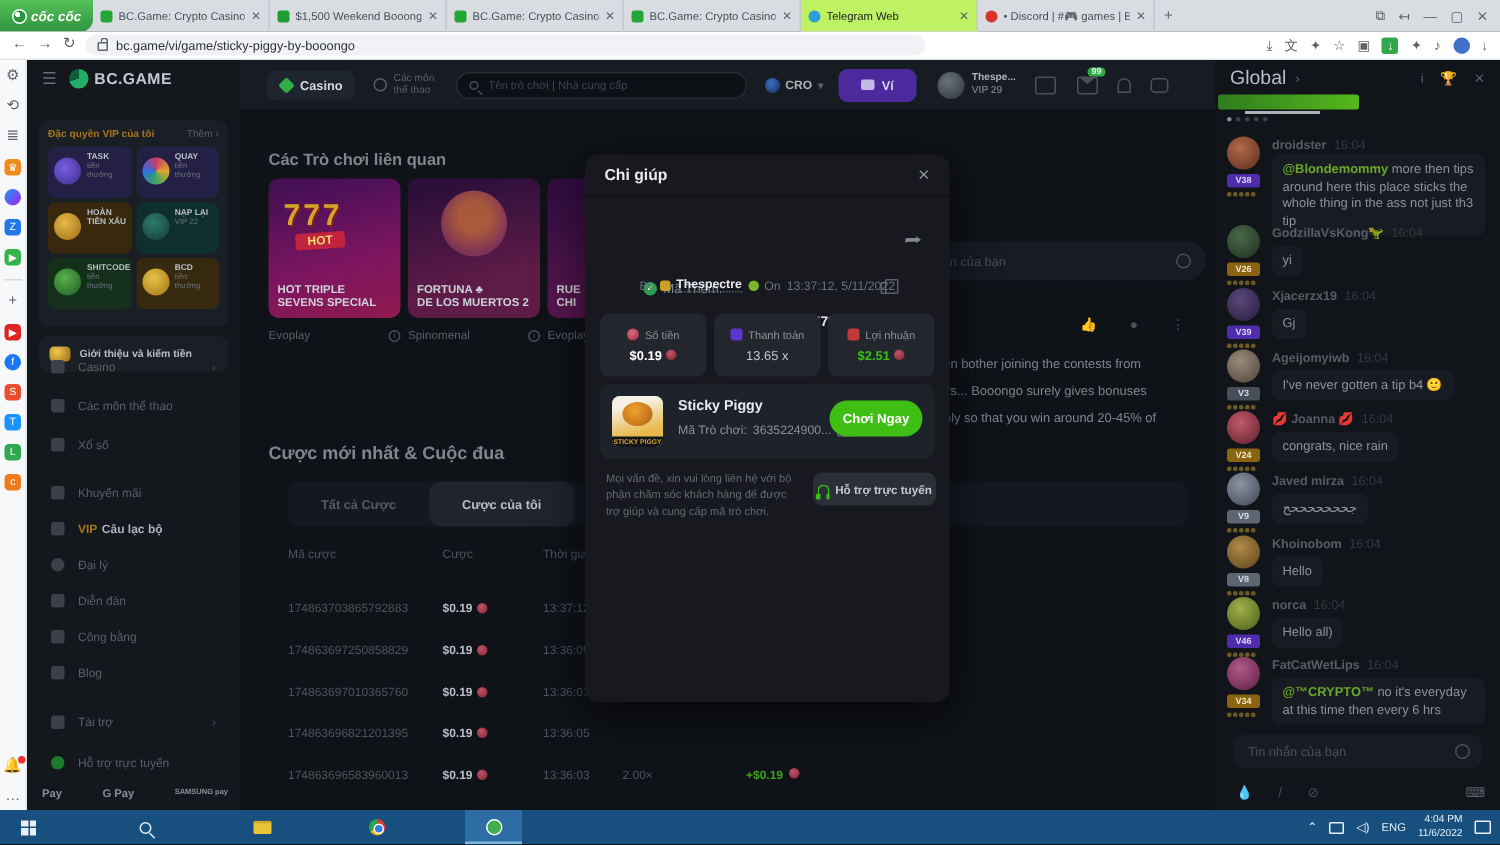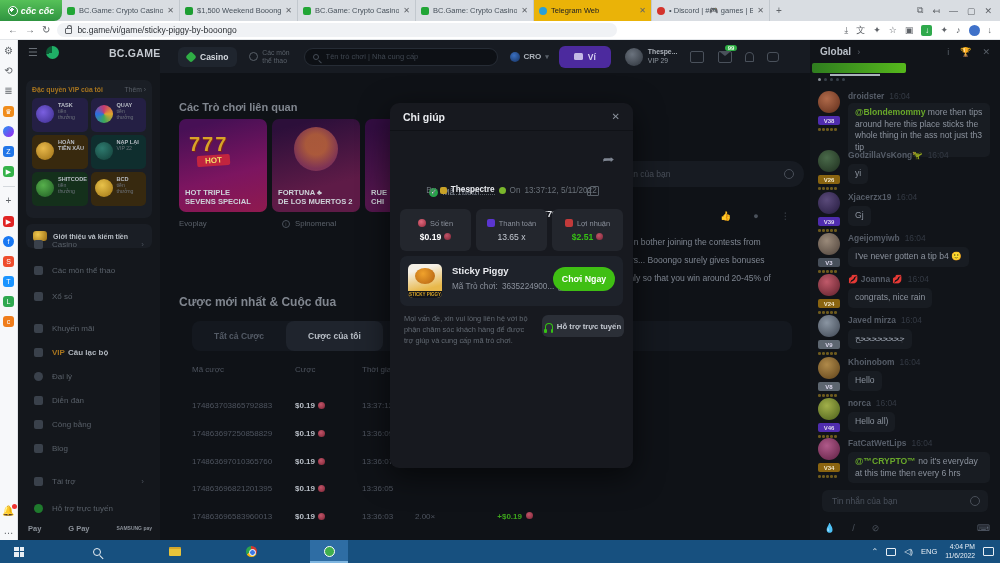--- a/index.html
+++ b/index.html
@@ -4,21 +4,21 @@
 <style>
   html,body{margin:0;padding:0;background:#000;}
   *{box-sizing:border-box;font-family:"Liberation Sans",sans-serif;}
   .stage{position:relative;width:1000px;height:563px;overflow:hidden;background:#0f1217;}
 
   
   .tabbar{position:absolute;left:0;top:0;width:1000px;height:21px;background:#d9dde2;display:flex;align-items:stretch;}
   .brand{width:62px;background:linear-gradient(#56c158,#2f9440);color:#fff;font-weight:bold;font-style:italic;font-size:9px;display:flex;align-items:center;justify-content:center;gap:3px;border-radius:0 0 8px 0;}
   .brand .cc{width:10px;height:10px;border-radius:50%;background:radial-gradient(circle at 35% 35%,#fff 0 24%,transparent 25%),#2f9440;border:1.5px solid #fff;}
   .tab{width:118px;display:flex;align-items:center;gap:4px;padding:0 5px;font-size:7.5px;color:#46505a;border-right:1px solid #c2c8ce;position:relative;}
-  .tab.active{background:#eab308;color:#202124;}
+  .tab.active{background:#bef264;color:#202124;}
   .tab .ttl{flex:1;white-space:nowrap;overflow:hidden;}
   .tab .tx{font-size:8px;color:#5f6368;}
   .fav{width:8px;height:8px;border-radius:2px;flex:none;}
   .fav-bc{background:#22a636;} .fav-booongo{background:#1d9e32;}
   .fav-telegram{background:#2ba0d8;border-radius:50%;} .fav-discord{background:#d4342c;border-radius:50%;}
   .newtab{width:18px;display:flex;align-items:center;justify-content:center;font-size:10px;color:#5f6368;}
   .tbicons{margin-left:auto;display:flex;align-items:center;gap:9px;padding-right:8px;color:#5f6368;font-size:9px;}
   .urlbar{position:absolute;left:0;top:21px;width:1000px;height:19px;background:#ffffff;display:flex;align-items:center;gap:7px;padding:0 8px;border-bottom:1px solid #e4e7ea;}
   .navg{color:#5f6368;font-size:10px;line-height:1;}
   .urlfield{display:flex;align-items:center;gap:5px;background:#f0f2f5;border-radius:8px;height:14px;padding:0 8px;width:560px;font-size:8.5px;color:#2c3035;}
@@ -42,21 +42,21 @@
 
   
   .page{position:absolute;left:18px;top:40px;width:982px;height:500px;background:#0f1217;overflow:hidden;}
 
   
   .gnav{position:absolute;left:0;top:0;width:142px;height:500px;background:#14171c;}
   .gn-top{position:absolute;left:10px;top:6px;display:flex;align-items:center;gap:8px;}
   .burger{color:#6a7077;font-size:11px;}
   .bclogo{display:flex;align-items:center;gap:4px;}
   .bcmark{width:13px;height:13px;border-radius:50%;background:conic-gradient(#1faf66 0 70%,#0c5c35 70% 100%);}
-  .bcname{color:#c4c9d0;font-weight:bold;font-size:10.5px;letter-spacing:.3px;margin-left:46px;}
+  .bcname{color:#c4c9d0;font-weight:bold;font-size:10.5px;letter-spacing:.3px;}
   .vippanel{position:absolute;left:8px;top:40px;width:126px;height:138px;background:#1a1e25;border-radius:7px;padding:6px;}
   .viphead{display:flex;justify-content:space-between;font-size:6.8px;color:#a8751e;font-weight:bold;}
   .viphead .more{color:#595f68;font-weight:normal;}
   .tiles{margin-top:5px;display:grid;grid-template-columns:1fr 1fr;gap:3px;}
   .tile{height:34px;border-radius:5px;padding:4px 3px 0 26px;position:relative;overflow:hidden;}
   .tile .tl{font-size:5.6px;font-weight:bold;color:#b9bec6;line-height:1.15;}
   .tile .ts{font-size:5.2px;color:#6d737c;}
   .tile .ic{position:absolute;left:4px;top:7px;width:18px;height:18px;border-radius:50%;}
   .t-task{background:#241f44;} .t-quay{background:#241f44;} .t-hoan{background:#38290e;}
   .t-nap{background:#0f2e2e;} .t-shit{background:#14301b;} .t-bcd{background:#37290f;}
@@ -110,21 +110,21 @@
   .cards{position:absolute;left:19px;top:46px;display:flex;gap:5px;}
   .gcard{width:88px;height:93px;border-radius:7px;overflow:hidden;position:relative;padding:6px;display:flex;flex-direction:column;justify-content:flex-end;}
   .gc0{background:linear-gradient(165deg,#471055 10%,#7c1560 60%,#8f1a4e);}
   .gc1{background:linear-gradient(165deg,#2c0f3a 10%,#5e1b47 70%);}
   .gc2{background:linear-gradient(165deg,#330d42 10%,#55164e 70%);}
   .g777{position:absolute;left:10px;top:14px;font-size:20px;font-weight:bold;color:#d8a427;text-shadow:1px 1px 0 #7c2020;letter-spacing:2px;}
   .ghot{position:absolute;left:18px;top:36px;background:#c2243f;color:#f3df6a;font-size:8px;font-weight:bold;padding:1px 8px;border-radius:2px;transform:rotate(-4deg);}
   .gface{position:absolute;left:22px;top:8px;width:44px;height:44px;border-radius:50%;background:radial-gradient(circle at 50% 40%,#c46a3a 30%,#8a3a5a 70%);opacity:.8;}
   .gname{color:#cdd2d8;font-weight:bold;font-size:7.6px;line-height:1.2;text-transform:uppercase;}
   .provrow{position:absolute;left:19px;top:146px;display:flex;gap:5px;}
-  .prov{width:111px;display:flex;align-items:center;justify-content:space-between;color:#5a6069;font-size:7.8px;}
+  .prov{width:88px;display:flex;align-items:center;justify-content:space-between;color:#5a6069;font-size:7.8px;}
   .infoc{width:8px;height:8px;border:1px solid #4a515b;border-radius:50%;font-size:6px;display:flex;align-items:center;justify-content:center;color:#4a515b;}
   .bets-title{position:absolute;left:19px;top:222px;font-size:12px;}
   .bettabs{position:absolute;left:32px;top:248px;width:600px;height:30px;background:#14181f;border-radius:8px;display:flex;align-items:center;}
   .btab{padding:0 22px;height:30px;display:flex;align-items:center;color:#545b66;font-size:8.5px;font-weight:bold;}
   .btab.on{background:#1f242d;border-radius:8px;color:#b9bfc7;}
   .thead{position:absolute;left:0;top:292px;width:650px;color:#4e545f;font-size:8px;}
   .trow{position:absolute;width:650px;font-size:8px;color:#4e545f;}
   .c-id{position:absolute;left:32px;}
   .c-bet{position:absolute;left:135px;color:#b9bfc7;font-weight:bold;display:flex;align-items:center;gap:3px;}
   .c-time{position:absolute;left:202px;}
@@ -138,21 +138,21 @@
   .cmt-input{position:absolute;left:430px;top:88px;width:214px;height:26px;background:#171b22;border-radius:13px;display:flex;align-items:center;padding:0 10px;}
   .cmt-input input{background:none;border:none;outline:none;font-size:8.5px;color:#5a6270;width:176px;}
   .cmt-input input::placeholder{color:#494f59;}
   .smiley{width:10px;height:10px;border:1.2px solid #494f59;border-radius:50%;margin-left:auto;}
   .cmt-acts{position:absolute;left:560px;top:138px;display:flex;gap:22px;color:#4a515b;font-size:9px;}
   .cmt-line{position:absolute;left:455px;width:190px;color:#7f8691;font-size:8.6px;white-space:nowrap;overflow:hidden;direction:rtl;text-align:left;}
 
   
   .chat{position:absolute;left:792px;top:0;width:190px;height:500px;background:#111419;}
   .chead{position:absolute;left:0;top:0;width:190px;height:23px;display:flex;align-items:center;padding:0 10px;gap:6px;}
-  .chead .gl{color:#b9bfc7;font-weight:bold;font-size:10px;}
+  .chead .gl{color:#b9bfc7;font-weight:normal;font-size:13px;}
   .chead .arr{color:#596069;font-size:9px;}
   .chead .r{margin-left:auto;display:flex;gap:11px;color:#596069;font-size:9px;align-items:center;}
   .cstrip{position:absolute;left:2px;top:23px;width:94px;height:10px;border-radius:2px;background:linear-gradient(90deg,#2f7d1f,#56b81c);}
   .cstrip:after{content:"";position:absolute;left:18px;bottom:-3px;width:50px;height:2px;background:#aab2ba;}
   .cdots{position:absolute;left:8px;top:38px;display:flex;gap:3px;}
   .cdots i{width:3px;height:3px;border-radius:50%;background:#3a414b;}
   .cdots i:first-child{background:#8a9098;}
   .msg-av{position:absolute;width:22px;height:22px;border-radius:50%;}
   .av0{background:radial-gradient(circle at 40% 35%,#b06a4a,#5e2c1a);} .av1{background:radial-gradient(circle at 40% 35%,#4a6a4a,#1e2e1e);}
   .av2{background:radial-gradient(circle at 40% 35%,#5a4a7a,#241a3e);} .av3{background:radial-gradient(circle at 40% 35%,#9a8a7a,#4e423a);}

